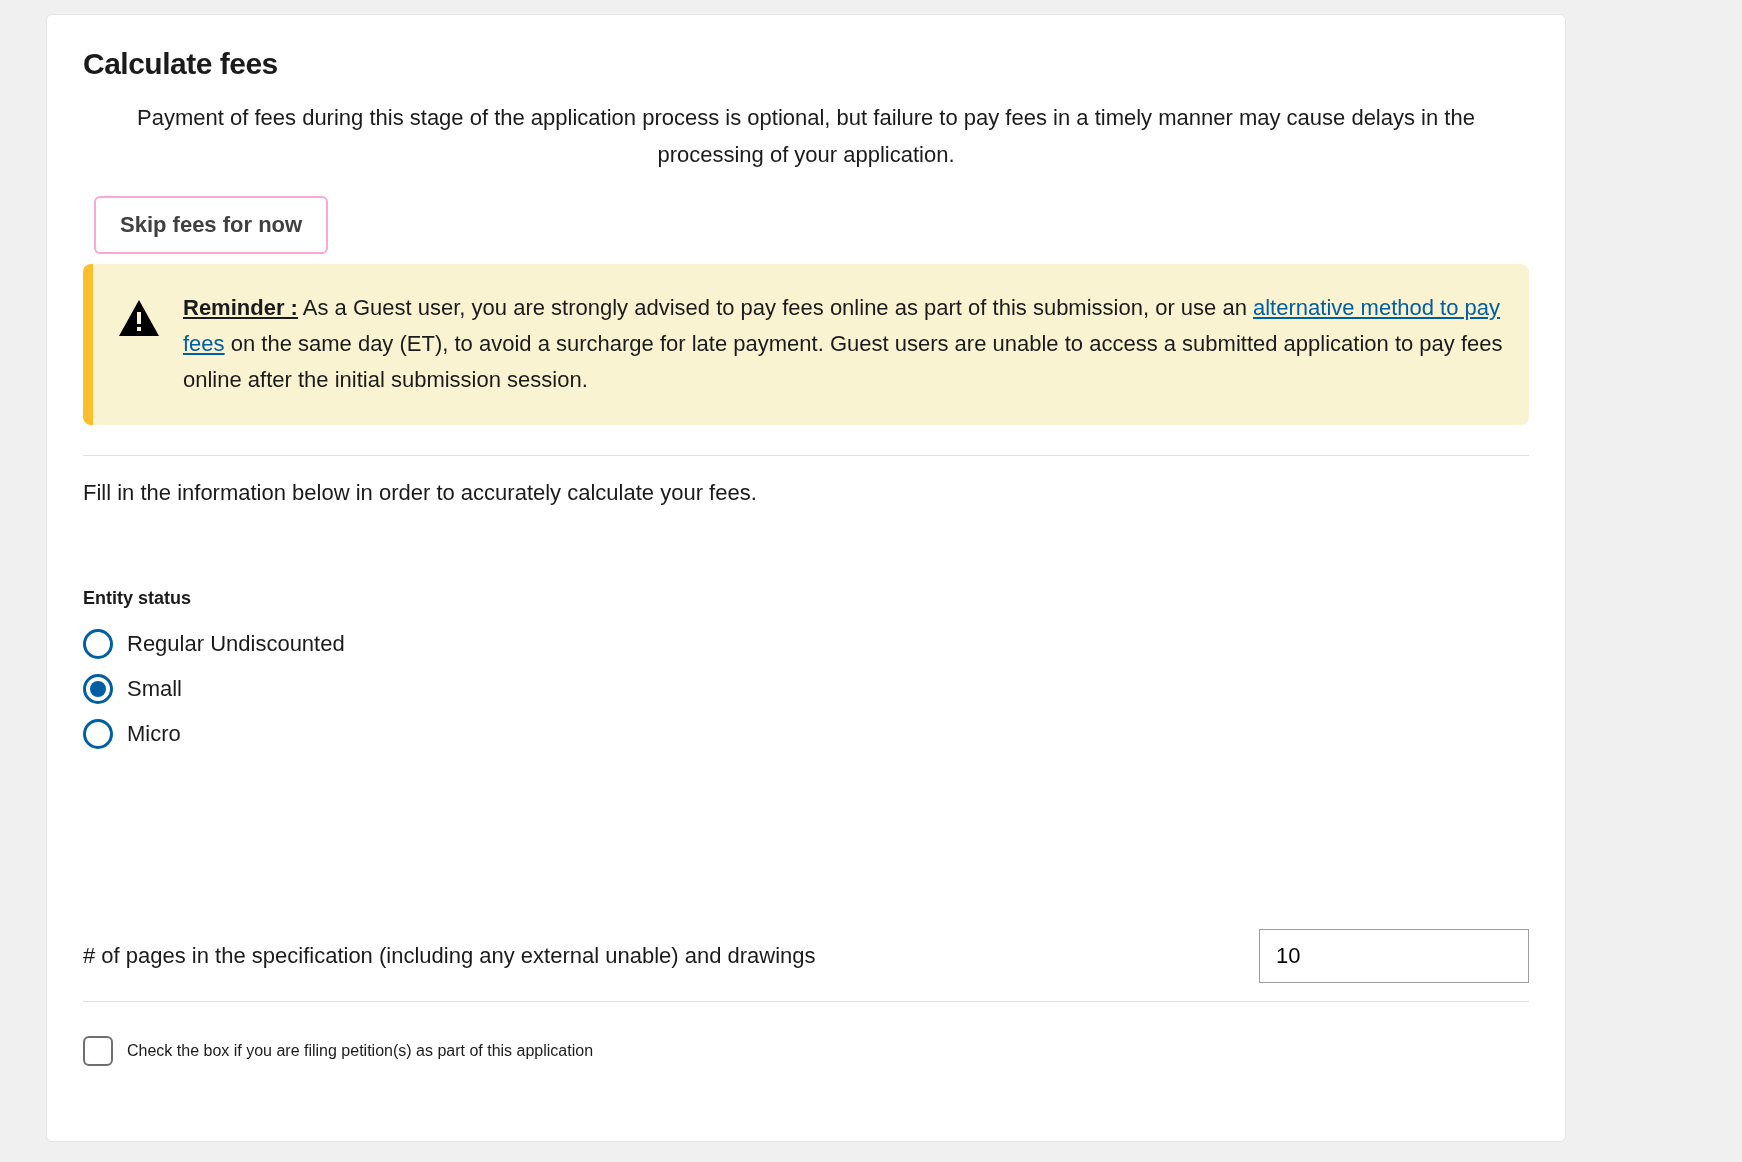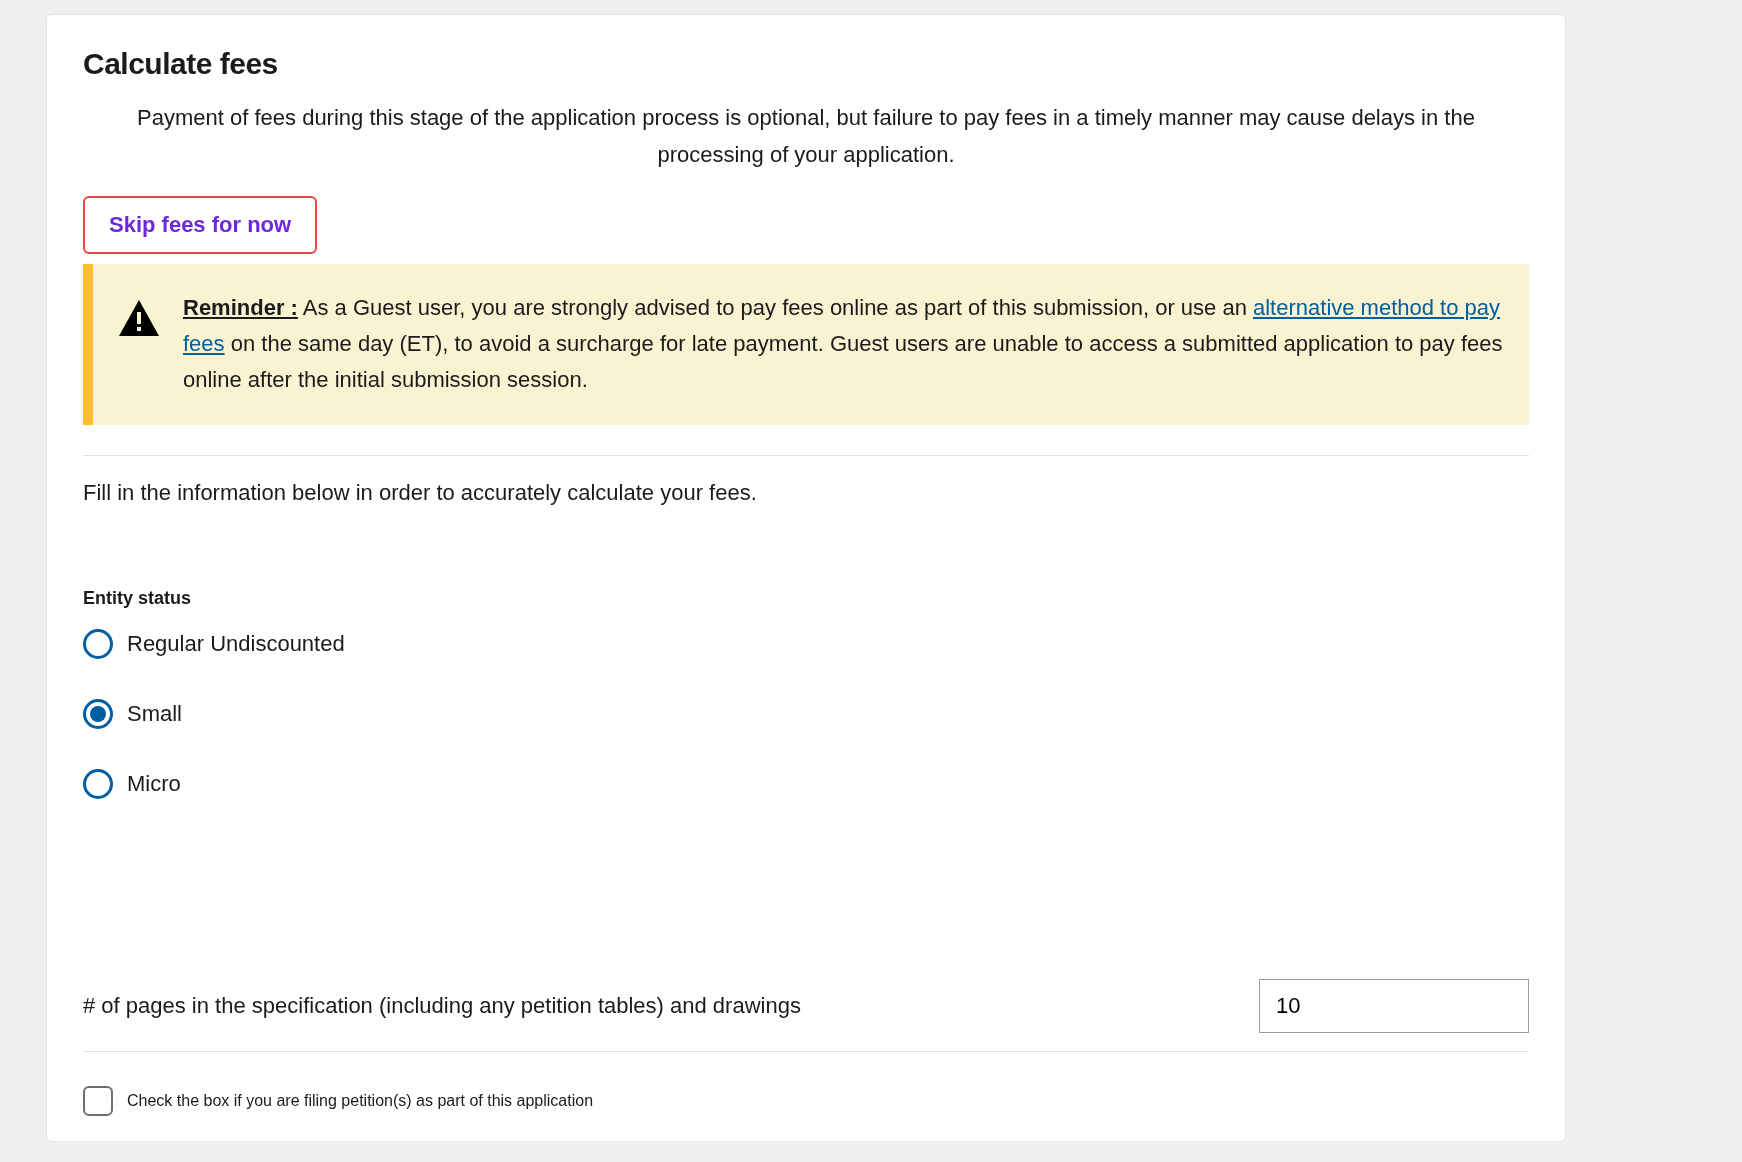--- a/index.html
+++ b/index.html
@@ -34,35 +34,37 @@
   .intro {
     font-size: 22px;
     line-height: 1.7;
     margin: 0 0 22px 0;
     text-align: center;
   }
   .skip-btn {
     display: inline-block;
     font-size: 22px;
     font-weight: 700;
-    color: #6d28d9;
+    color: #404040;
     background: #fff;
-    border: 2px solid #ef4444;
+    border: 2px solid #f9a8d4;
     border-radius: 6px;
     padding: 14px 24px;
     cursor: pointer;
+    margin-left: 11px;
   }
   .alert {
     margin-top: 10px;
     background: #faf3d1;
     border-left: 10px solid #ffbe2e;
     padding: 26px 26px 26px 26px;
     display: flex;
     align-items: flex-start;
     gap: 24px;
+    border-radius: 8px;
   }
   .alert .icon {
     flex: 0 0 auto;
     margin-top: 10px;
   }
   .alert-text {
     font-size: 22px;
     line-height: 1.65;
   }
   .alert-text .reminder-label {
@@ -83,21 +85,21 @@
     margin: 0 0 82px 0;
   }
   .section-heading {
     font-size: 18px;
     font-weight: 800;
     margin: 0 0 20px 0;
   }
   .radio-group {
     display: flex;
     flex-direction: column;
-    gap: 40px;
+    gap: 15px;
   }
   .radio-item {
     display: flex;
     align-items: center;
     gap: 14px;
     cursor: pointer;
     font-size: 22px;
   }
   .radio-circle {
     width: 30px;
@@ -196,21 +198,21 @@
           </span>
         <span>Small</span>
       </label>
       <label class="radio-item">
         <span class="radio-circle"></span>
         <span>Micro</span>
       </label>
     </div>
 
     <div class="field-row">
-      <span># of pages in the specification (including any petition tables) and drawings</span>
+      <span># of pages in the specification (including any external unable) and drawings</span>
       <input class="num-input" type="text" value="10" style="">
     </div>
 
     <hr class="hr2">
 
 
     <label class="checkbox-item">
       <span class="checkbox-box"></span>
       <span>Check the box if you are filing petition(s) as part of this application</span>
     </label>

